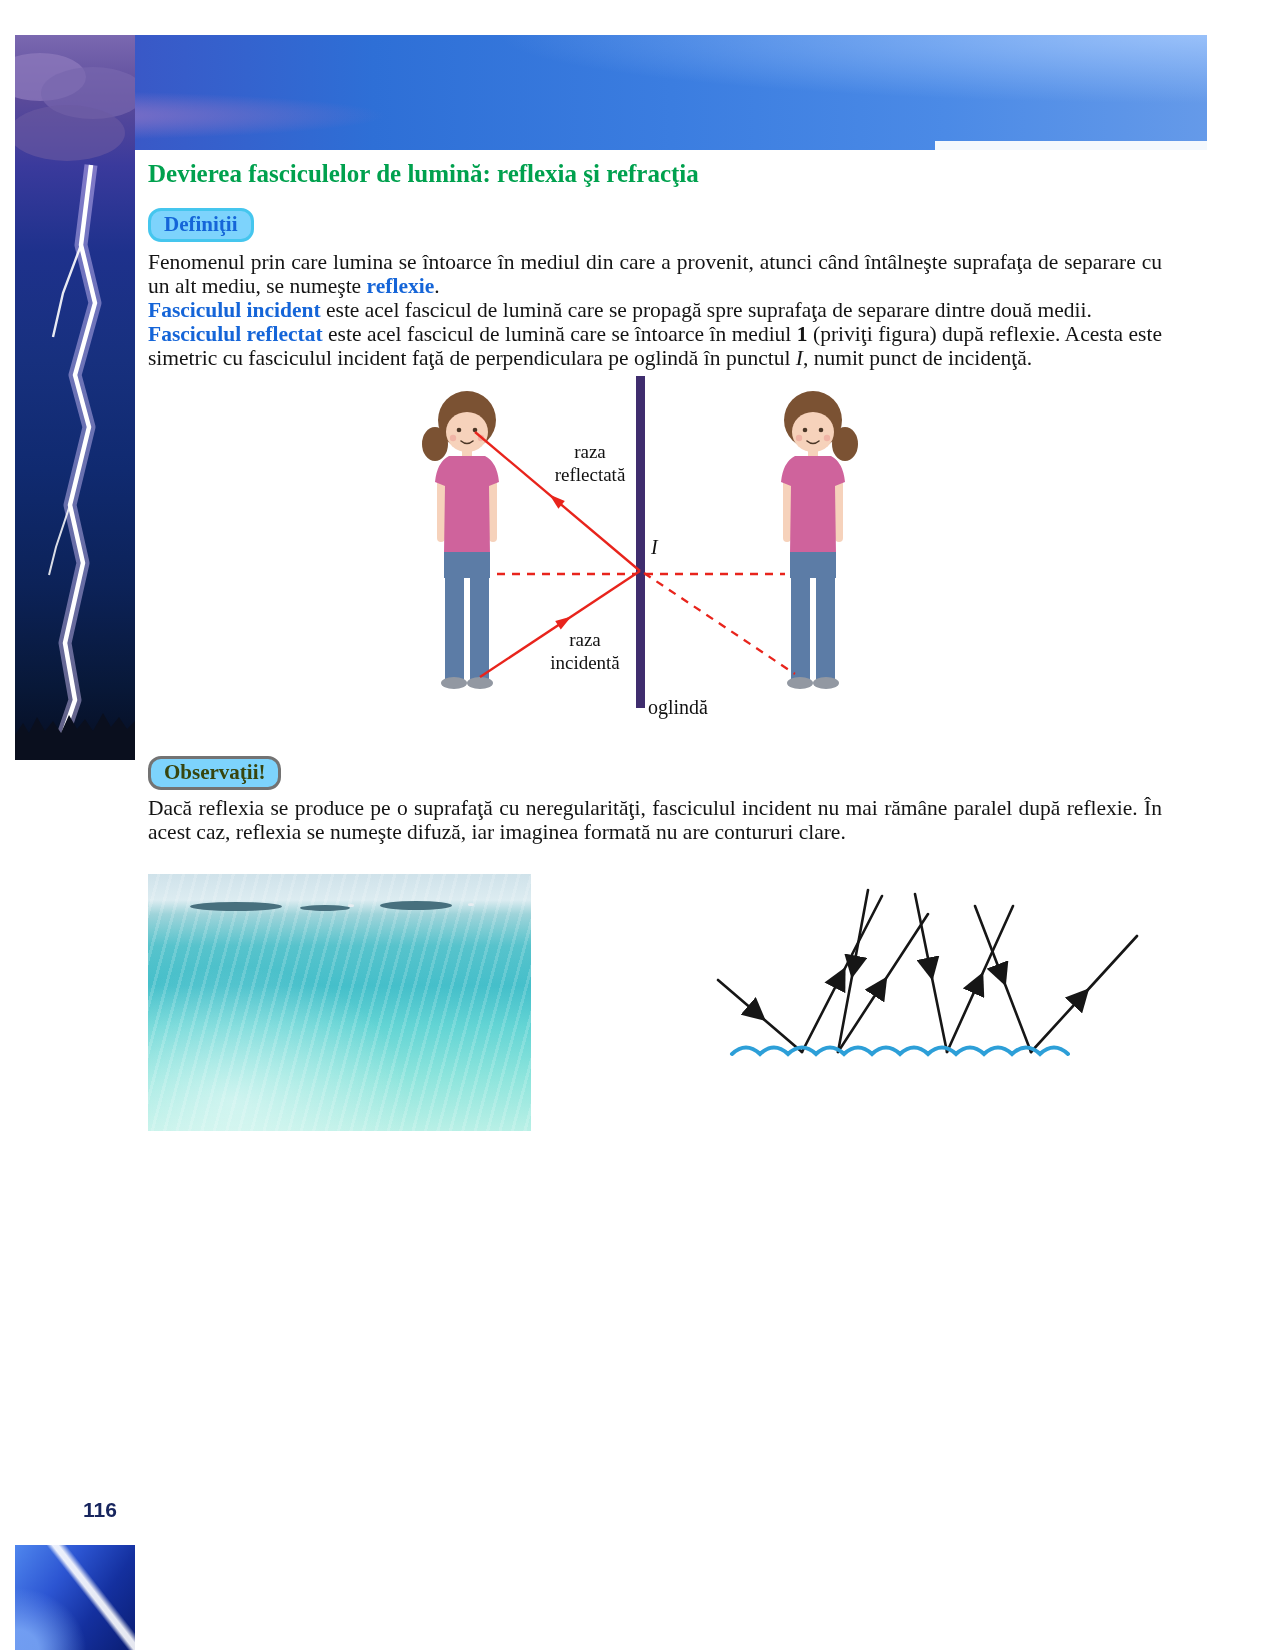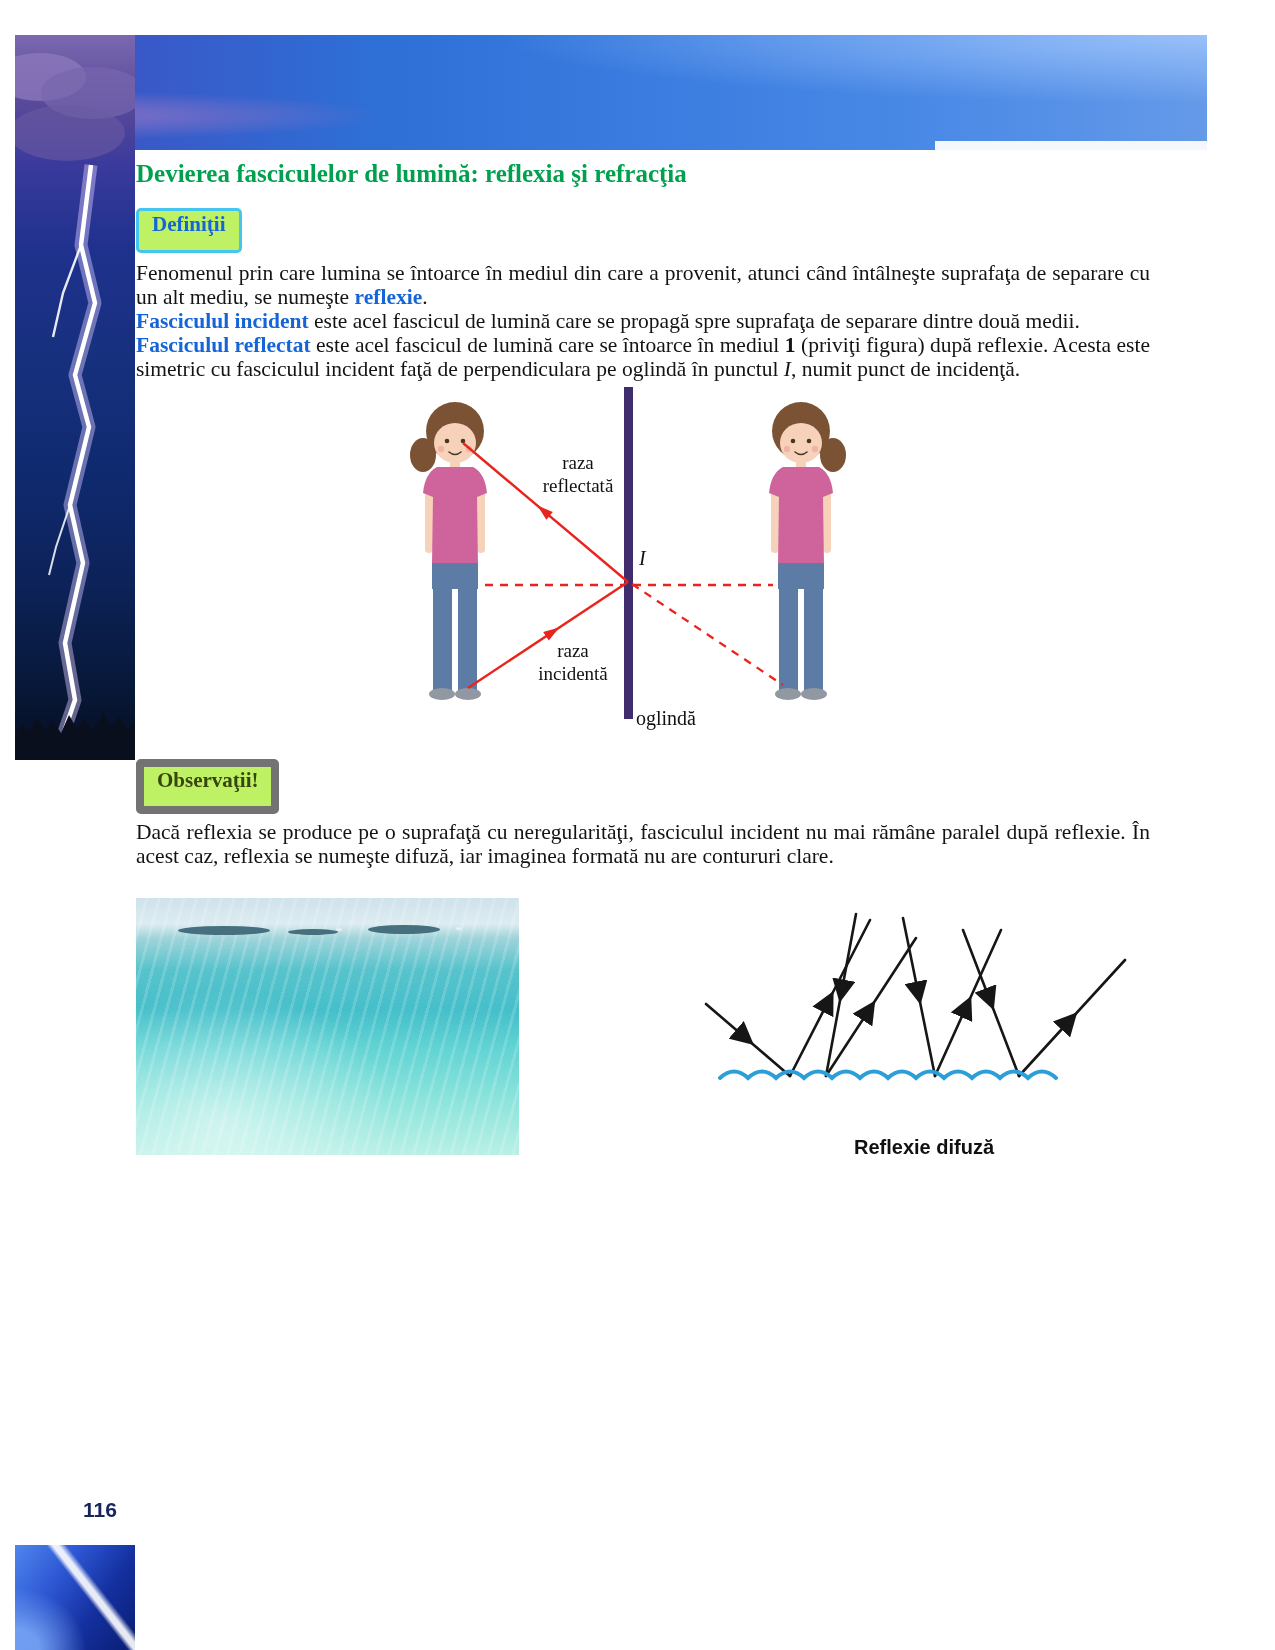--- a/index.html
+++ b/index.html
@@ -17,26 +17,26 @@
   .header-notch { position:absolute; right:0; bottom:0; width:272px; height:9px; background:#f4f8fd; }
 
   
   .left-strip {
     position:absolute; left:15px; top:35px; width:120px; height:725px; z-index:2;
     background: linear-gradient(180deg, #7a68b0 0%, #5a4a9a 9%, #3a3a9c 18%, #1e318c 30%, #17307e 45%, #102a70 60%, #0c2258 76%, #081838 90%, #060d20 100%);
     overflow:hidden;
   }
 
   
-  .main { position:absolute; left:136px; top:160px; width:1014px; z-index:3; }
+  .main { position:absolute; left:148px; top:160px; width:1014px; z-index:3; }
   h1.page-title { font-size:25px; font-weight:bold; color:#00a14e; margin:0 0 20px 0; font-family:"Liberation Serif", serif; }
 
-  .tagbox { display:inline-block; border-radius:5px; padding:1px 13px 13px; font-weight:bold; font-size:21px; background:#bef264; }
+  .tagbox { display:inline-block; border-radius:13px; padding:1px 13px 2px; font-weight:bold; font-size:21px; background:#7dd3fc; }
   .def-tag { border:3px solid #45c6ee; color:#1565d8; margin-bottom:8px; }
-  .obs-tag { border:8px solid #737373; color:#37450e; margin:16px 0 6px; }
+  .obs-tag { border:3px solid #737373; color:#37450e; margin:24px 0 6px; }
 
   p.para { margin:0; font-size:21.5px; line-height:24px; text-align:justify; }
   .blue-bold { color:#1565d8; font-weight:bold; }
   .b { font-weight:bold; }
   .i { font-style:italic; }
 
   figure.mirror-fig { margin:4px auto 2px; width:540px; }
 
   .images-row { margin-top:30px; display:flex; justify-content:space-between; align-items:flex-start; }
 
@@ -189,21 +189,20 @@
             <path d="M92,170 L132,92 L172,14" marker-mid="url(#arrw)"></path>
             <path d="M158,8 L143,89 L128,170" marker-mid="url(#arrw)"></path>
             <path d="M128,170 L173,101 L218,32" marker-mid="url(#arrw)"></path>
             <path d="M205,12 L221,91 L237,170" marker-mid="url(#arrw)"></path>
             <path d="M237,170 L270,97 L303,24" marker-mid="url(#arrw)"></path>
             <path d="M265,24 L293,97 L321,170" marker-mid="url(#arrw)"></path>
             <path d="M321,170 L374,112 L427,54" marker-mid="url(#arrw)"></path>
           </g>
           <path d="M22,172 q14,-13 28,0 q14,-13 28,0 q14,-13 28,0 q14,-13 28,0 q14,-13 28,0 q14,-13 28,0 q14,-13 28,0 q14,-13 28,0 q14,-13 28,0 q14,-13 28,0 q14,-13 28,0 q14,-13 28,0" fill="none" stroke="#2d9fd8" stroke-width="4" stroke-linecap="round"></path>
         </svg>
-        <div class="diffuse-caption">Reflexie difuză</div>
       </div>
     </div>
 
   </div>
 
   <div class="page-num">116</div>
   <div class="corner-square"></div>
 
 </div>
 

